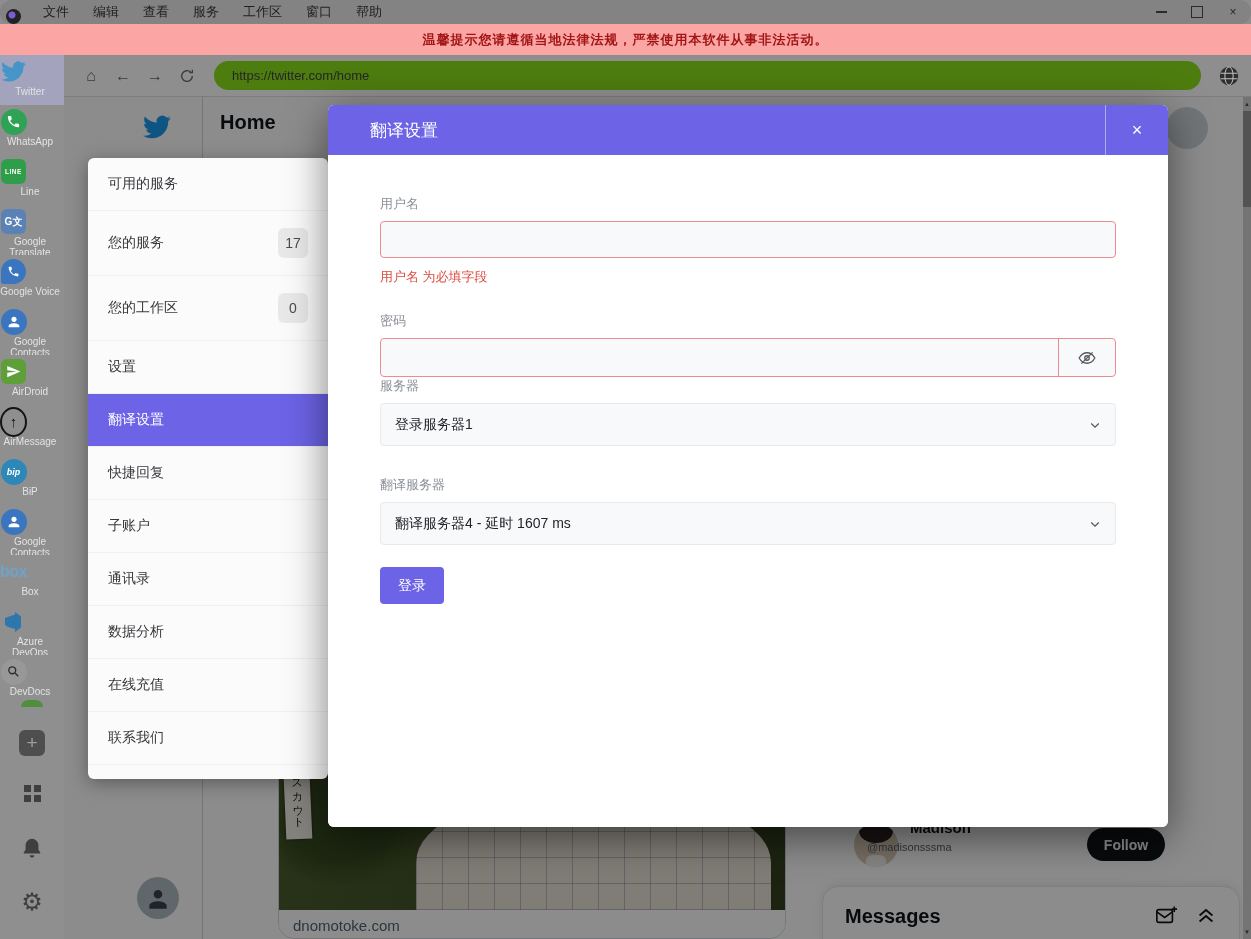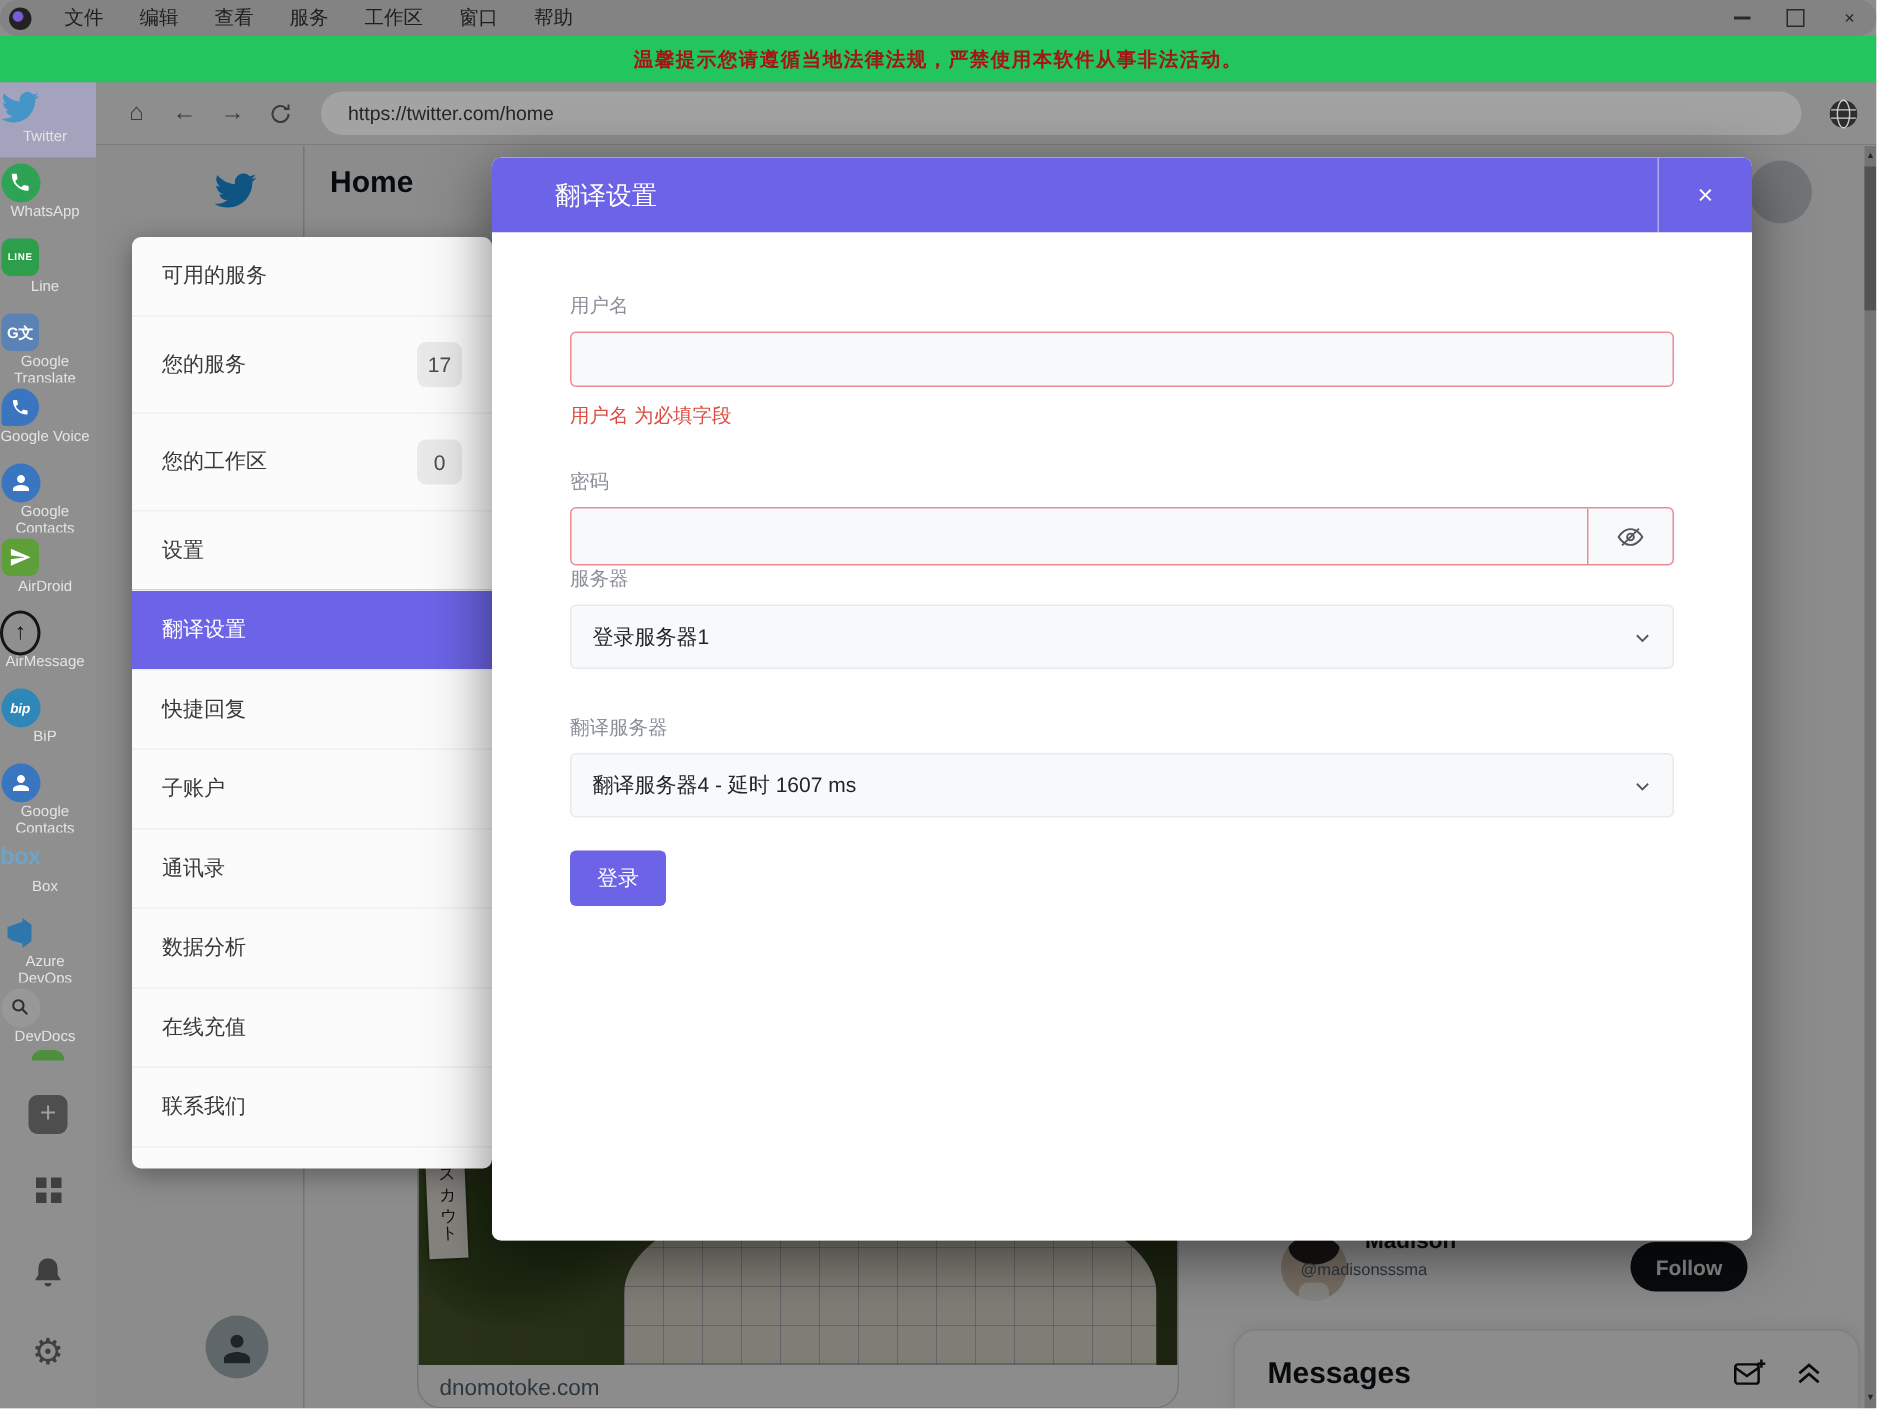--- a/index.html
+++ b/index.html
@@ -1,30 +1,30 @@
 <!DOCTYPE html>
 <html><head>
 <meta charset="utf-8">
 <style>
   html,body{margin:0;padding:0;}
   body{width:1251px;height:939px;overflow:hidden;font-family:"Liberation Sans","DejaVu Sans",sans-serif;}
   .screen{position:relative;width:1251px;height:939px;background:#8d8d8d;overflow:hidden;}
 
   
-  .titlebar{position:absolute;left:0;top:0;width:100%;height:24px;background:#838383;display:flex;align-items:center;z-index:3;border-radius:12px;}
+  .titlebar{position:absolute;left:0;top:0;width:100%;height:24px;background:#838383;display:flex;align-items:flex-end;z-index:3;border-radius:12px;}
   .app-logo{width:15px;height:15px;border-radius:50%;margin:0 10px 0 6px;
     background:radial-gradient(circle at 40% 40%, #7a5cd6 0 3px, #222 4px);}
   .mb-item{font-size:13px;color:#1f1f1f;padding:0 12px;line-height:24px;cursor:default;}
   .tb-spacer{flex:1;}
   .wc-btn{width:36px;height:24px;display:flex;align-items:center;justify-content:center;color:#2a2a2a;font-size:12px;}
   .wc-max{width:10px;height:10px;border:1px solid #2a2a2a;}
   .wc-min{width:11px;height:1.5px;background:#2a2a2a;}
 
   
-  .warnbar{position:absolute;left:0;top:24px;width:100%;height:31px;background:#22c55e;display:flex;align-items:center;justify-content:center;z-index:3;}
+  .warnbar{position:absolute;left:0;top:24px;width:100%;height:31px;background:#fca5a5;display:flex;align-items:center;justify-content:center;z-index:3;}
   .warnbar span{color:#a31616;font-size:13px;font-weight:bold;letter-spacing:1px;}
 
   
   .rail{position:absolute;left:0;top:55px;bottom:0;width:64px;background:#8f8f8f;z-index:3;}
   .ri{height:50px;display:flex;flex-direction:column;padding-top:3px;box-sizing:border-box;}
   .ri.sel{background:#a3a3bd;}
   .ricon{width:27px;height:27px;display:flex;align-items:center;justify-content:center;flex:0 0 27px;}
   .rlabel{margin-top:2px;font-size:10px;line-height:10.5px;color:#e3e3e3;text-align:center;max-height:21px;overflow:hidden;width:60px;word-break:break-word;}
   .ic-circle{width:26px;height:26px;border-radius:50%;display:flex;align-items:center;justify-content:center;}
   .ic-rsq{width:25px;height:25px;border-radius:6px;display:flex;align-items:center;justify-content:center;}
@@ -45,21 +45,21 @@
      linear-gradient(#3f3f3f,#3f3f3f) 0 0/7px 7px no-repeat,
      linear-gradient(#3f3f3f,#3f3f3f) 10px 0/7px 7px no-repeat,
      linear-gradient(#3f3f3f,#3f3f3f) 0 10px/7px 7px no-repeat,
      linear-gradient(#3f3f3f,#3f3f3f) 10px 10px/7px 7px no-repeat;}
   .gear-ic{color:#3f3f3f;font-size:24px;line-height:24px;}
 
   
   .navbar{position:absolute;left:64px;top:55px;right:0;height:42px;background:#8e8e8e;border-bottom:1px solid #7c7c7c;display:flex;align-items:center;z-index:3;box-sizing:border-box;}
   .nav-btn{width:30px;height:30px;display:flex;align-items:center;justify-content:center;color:#3a3a3a;font-size:16px;margin-left:2px;}
   .nav-btn:first-child{margin-left:12px;}
-  .url-pill{flex:1;height:29px;margin:0 14px 0 12px;border-radius:15px;background:#a3a3a3;border:none;outline:none;font-size:13px;color:#262626;padding:0 18px;font-family:"Liberation Sans","DejaVu Sans",sans-serif;}
+  .url-pill{flex:1;height:29px;margin:0 14px 0 12px;border-radius:15px;background:#4d7c0f;border:none;outline:none;font-size:13px;color:#262626;padding:0 18px;font-family:"Liberation Sans","DejaVu Sans",sans-serif;}
   .globe-btn{width:28px;height:28px;margin-right:8px;display:flex;align-items:center;justify-content:center;}
 
   
   .web{position:absolute;left:64px;top:97px;width:1187px;height:842px;background:#fff;z-index:2;overflow:hidden;}
   .web .dim{position:absolute;inset:0;background:rgba(0,0,0,0.45);z-index:5;}
   .wc-divider{position:absolute;left:138px;top:0;bottom:0;width:1px;background:#d6d6d6;}
   .tw-bird{position:absolute;left:79px;top:16px;width:28px;height:28px;}
   .home-title{position:absolute;left:156px;top:14px;font-size:20px;font-weight:bold;color:#0f1419;}
   .tr-avatar{position:absolute;left:1102px;top:10px;width:42px;height:42px;border-radius:50%;background:#cfd6db;}
   .tweet-card{position:absolute;left:214px;top:463px;width:508px;height:379px;border:1px solid #cfd9de;border-radius:16px;overflow:hidden;background:#fff;box-sizing:border-box;}

